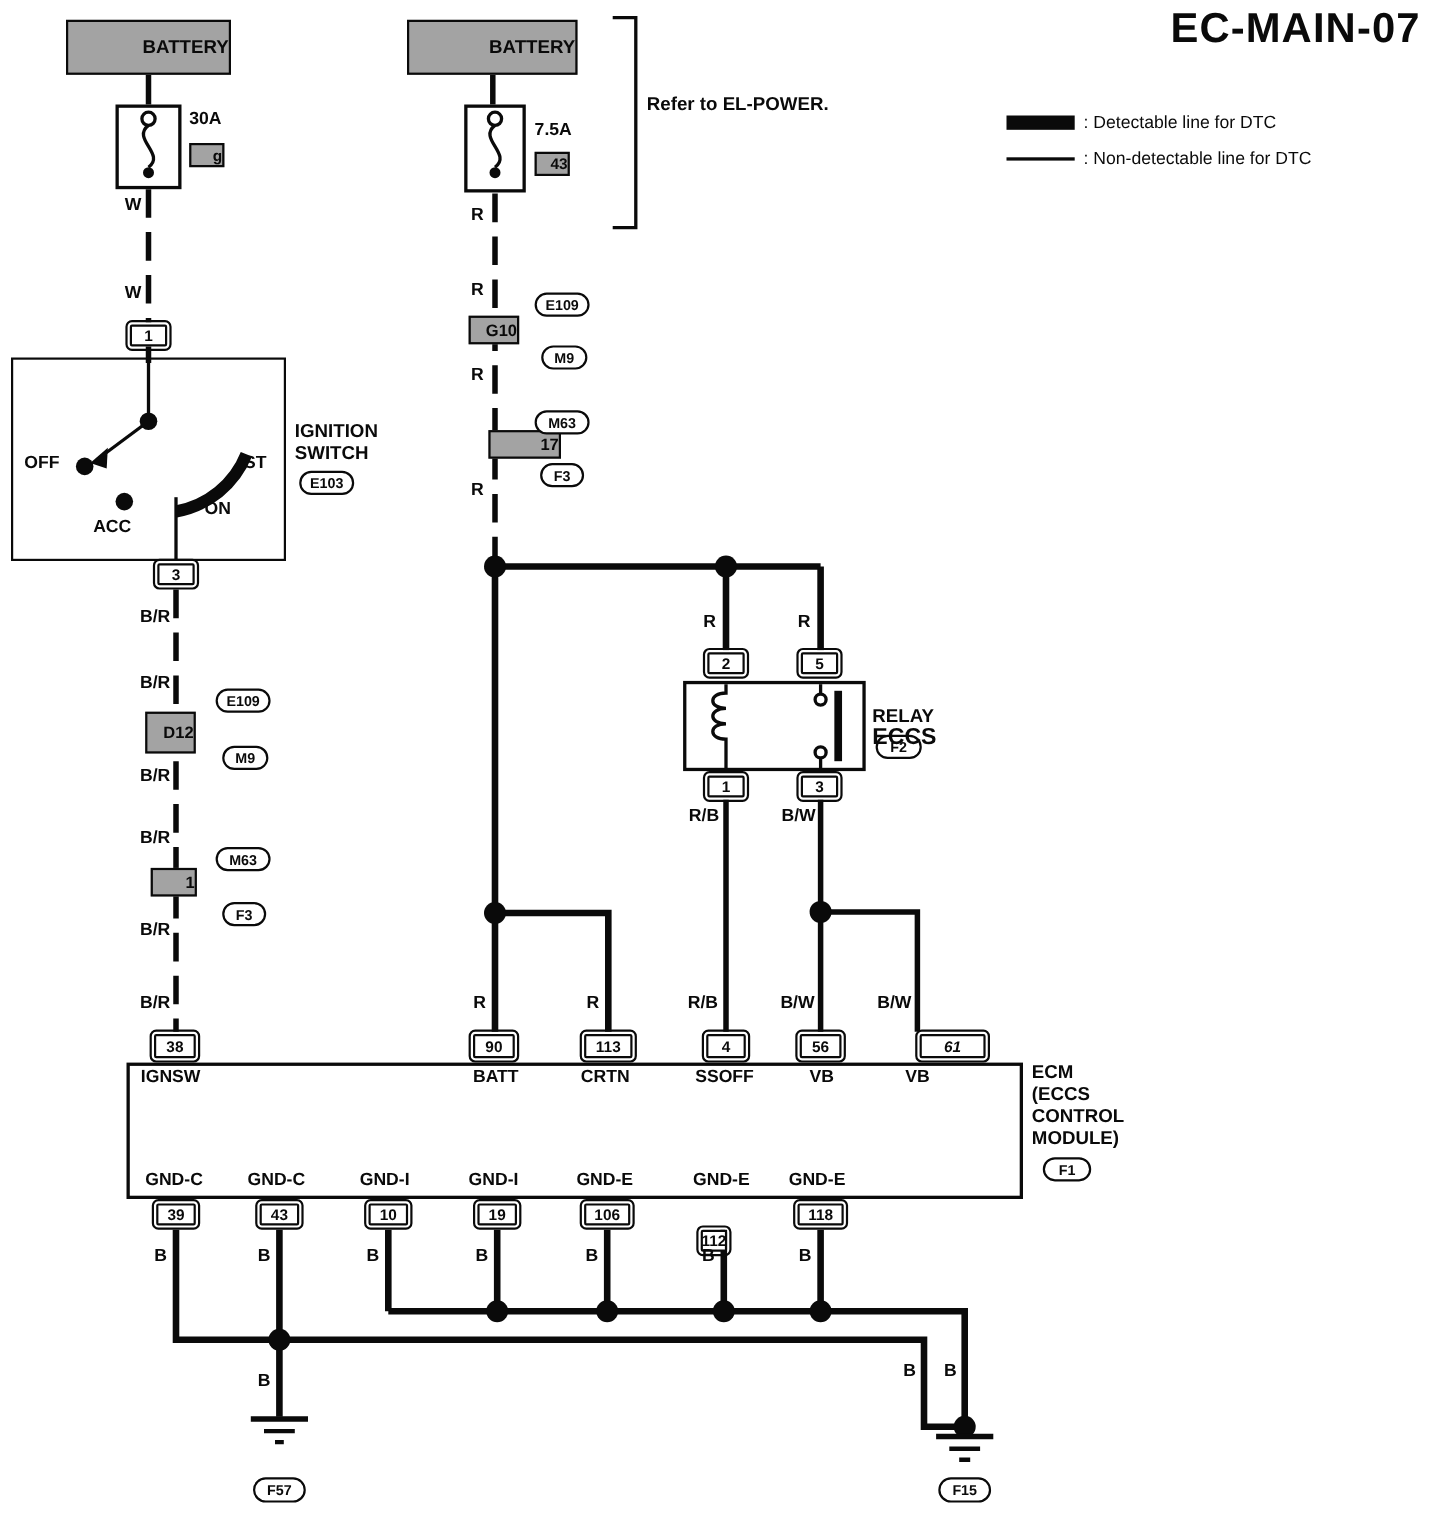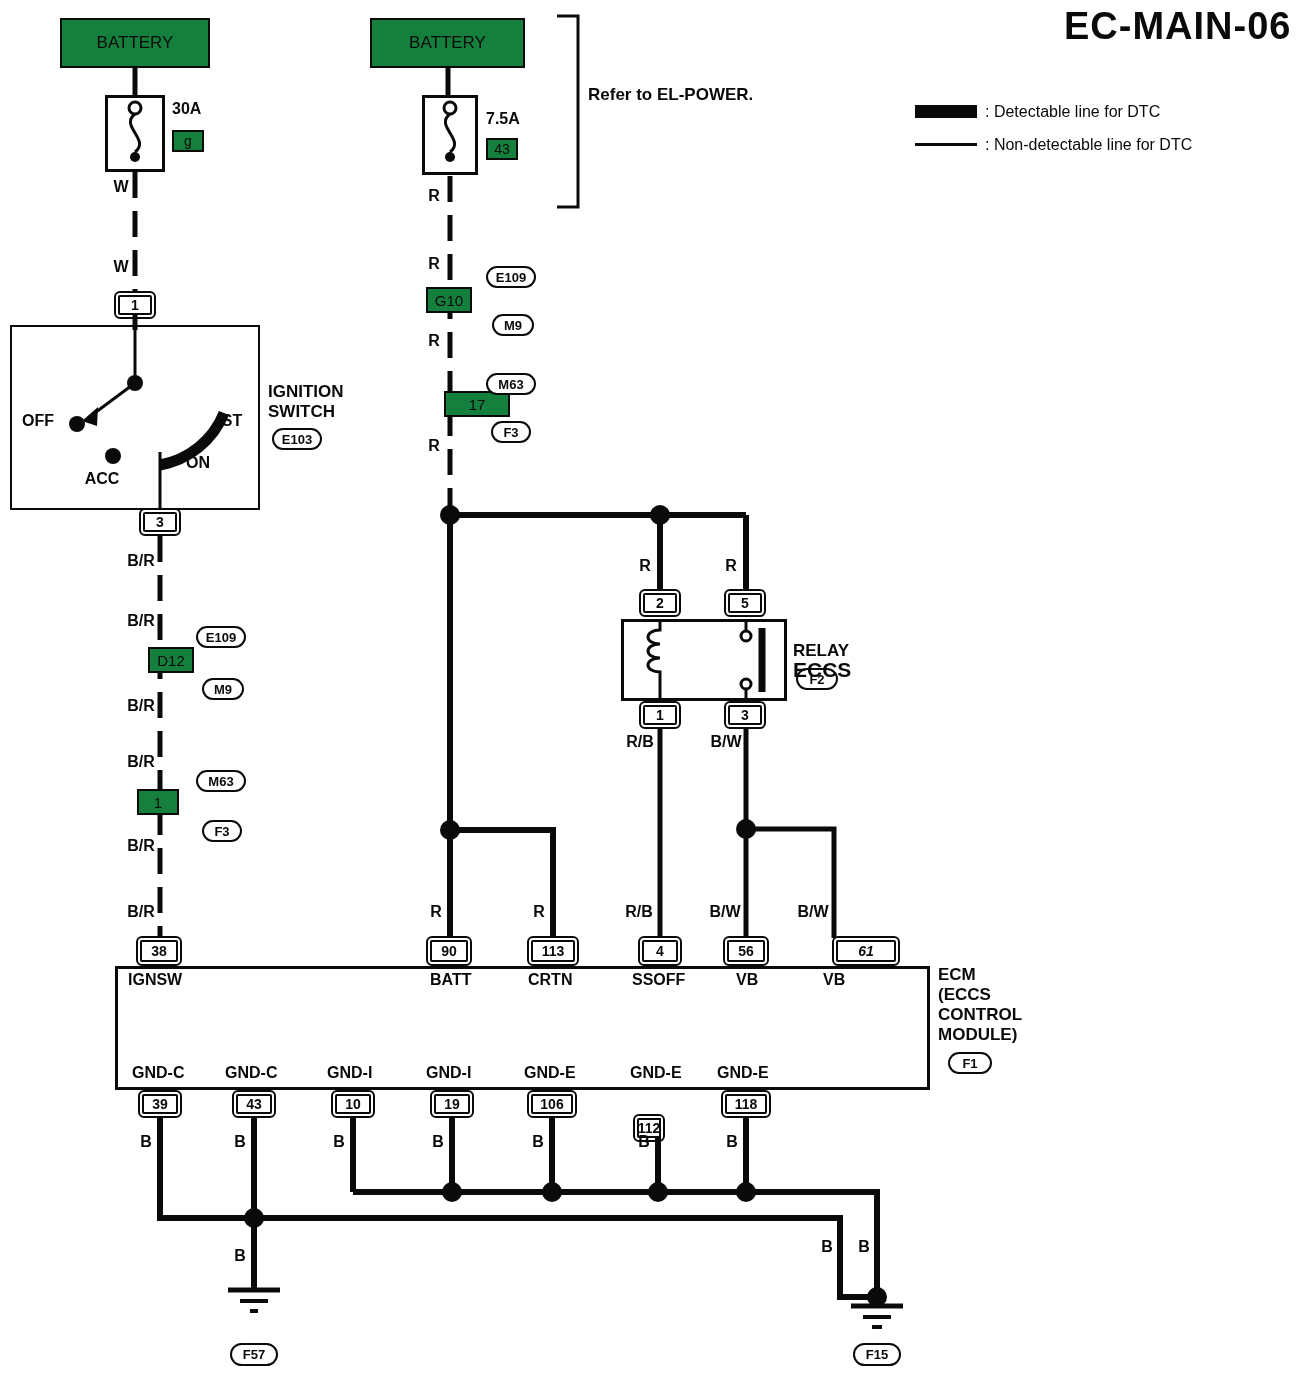--- a/index.html
+++ b/index.html
@@ -8,23 +8,23 @@
     position: relative; width: 1312px; height: 1382px; background: #fff;
     font-family: "Liberation Sans", sans-serif; color: #0a0a0a; overflow: hidden;
   }
   svg.wires { position: absolute; left: 0; top: 0; }
   .lbl { position: absolute; white-space: nowrap; font-size: 16px; font-weight: bold; line-height: 1.1; }
   .c { transform: translate(-50%, -50%); }
   .title { font-size: 38px; letter-spacing: 1px; }
   .frame { position: absolute; border: 3px solid #0a0a0a; background: transparent; }
   .thin-frame { border-width: 2px; }
   .box {
-    position: absolute; border: 2px solid #0a0a0a; background: #15803d;
-    display: flex; align-items: center; justify-content: center;
-    font-weight: normal; font-size: 15px;
+    position: absolute; border: 2px solid #0a0a0a; background: #a3a3a3;
+    display: flex; align-items: center; justify-content: flex-end;
+    font-weight: bold; font-size: 15px;
   }
   .pin {
     position: absolute; border: 2px solid #0a0a0a; outline: 2px solid #0a0a0a; outline-offset: 2px;
     background: #fff; display: flex; align-items: center; justify-content: center;
     font-weight: bold; font-size: 14px; border-radius: 2px;
   }
   .oval {
     position: absolute; border: 2px solid #0a0a0a; border-radius: 999px; background: #fff;
     display: flex; align-items: center; justify-content: center; font-weight: bold; font-size: 13px;
   }
@@ -139,21 +139,21 @@
     </div>
   <div class="box" style="left:370px;top:18px;width:155px;height:50px;font-size:17px;">
       <span>BATTERY</span>
     </div>
   <div class="box" style="left:172px;top:130px;width:32px;height:22px;font-size:14px;">
       <span>g</span>
     </div>
   <div class="box" style="left:486px;top:138px;width:32px;height:22px;font-size:14px;">
       <span>43</span>
     </div>
-  <div class="box" style="left:148px;top:647px;width:46px;height:26px;">
+  <div class="box" style="left:132px;top:647px;width:46px;height:38px;">
       <span>D12</span>
     </div>
   <div class="box" style="left:137px;top:789px;width:42px;height:26px;">
       <span>1</span>
     </div>
   <div class="box" style="left:426px;top:287px;width:46px;height:26px;">
       <span>G10</span>
     </div>
   <div class="box" style="left:444px;top:391px;width:66px;height:26px;">
       <span>17</span>
@@ -189,21 +189,21 @@
   <div class="oval" style="left:202px;top:820px;width:40px;height:22px;">F3</div>
   <div class="oval" style="left:486px;top:266px;width:50px;height:22px;">E109</div>
   <div class="oval" style="left:492px;top:314px;width:42px;height:22px;">M9</div>
   <div class="oval" style="left:486px;top:373px;width:50px;height:22px;">M63</div>
   <div class="oval" style="left:491px;top:421px;width:40px;height:22px;">F3</div>
   <div class="oval" style="left:796px;top:668px;width:42px;height:22px;">F2</div>
   <div class="oval" style="left:948px;top:1052px;width:44px;height:22px;">F1</div>
   <div class="oval" style="left:230px;top:1343px;width:48px;height:23px;">F57</div>
   <div class="oval" style="left:853px;top:1343px;width:48px;height:23px;">F15</div>
 
-  <div class="lbl title" style="left:1064px;top:6px;">EC-MAIN-06</div>
+  <div class="lbl title" style="left:1064px;top:6px;">EC-MAIN-07</div>
   <div class="lbl" style="left:588px;top:86px;font-size:17px;">Refer to EL-POWER.</div>
   <div class="swatch" style="left:915px;top:105px;width:62px;height:13px;"></div>
   <div class="lbl" style="left:985px;top:103px;font-weight:normal;">: Detectable line for DTC</div>
   <div class="swatch" style="left:915px;top:143px;width:62px;height:3px;"></div>
   <div class="lbl" style="left:985px;top:136px;font-weight:normal;">: Non-detectable line for DTC</div>
 
   <div class="lbl" style="left:172px;top:100px;">30A</div>
   <div class="lbl" style="left:486px;top:110px;">7.5A</div>
 
   <div class="lbl" style="left:268px;top:383px;font-size:17px;">IGNITION</div>

